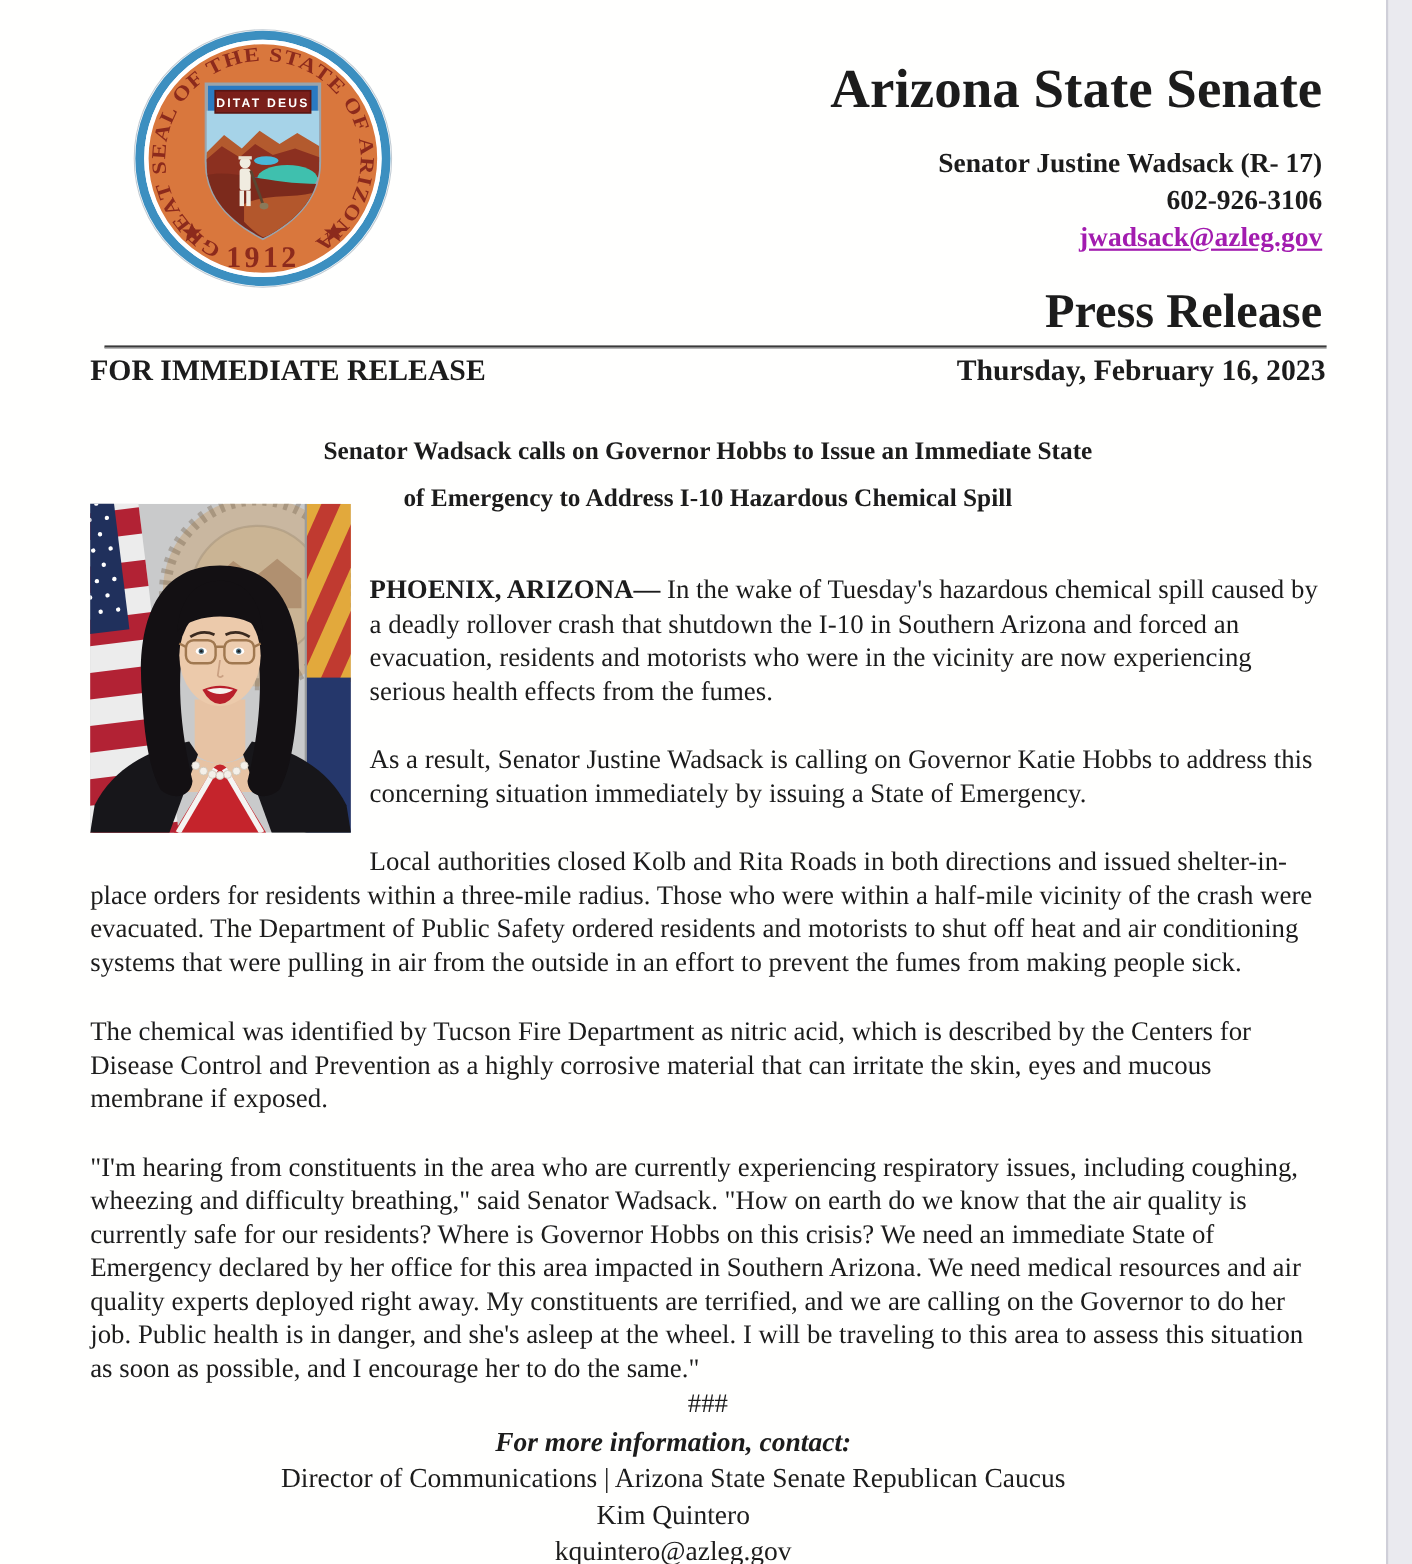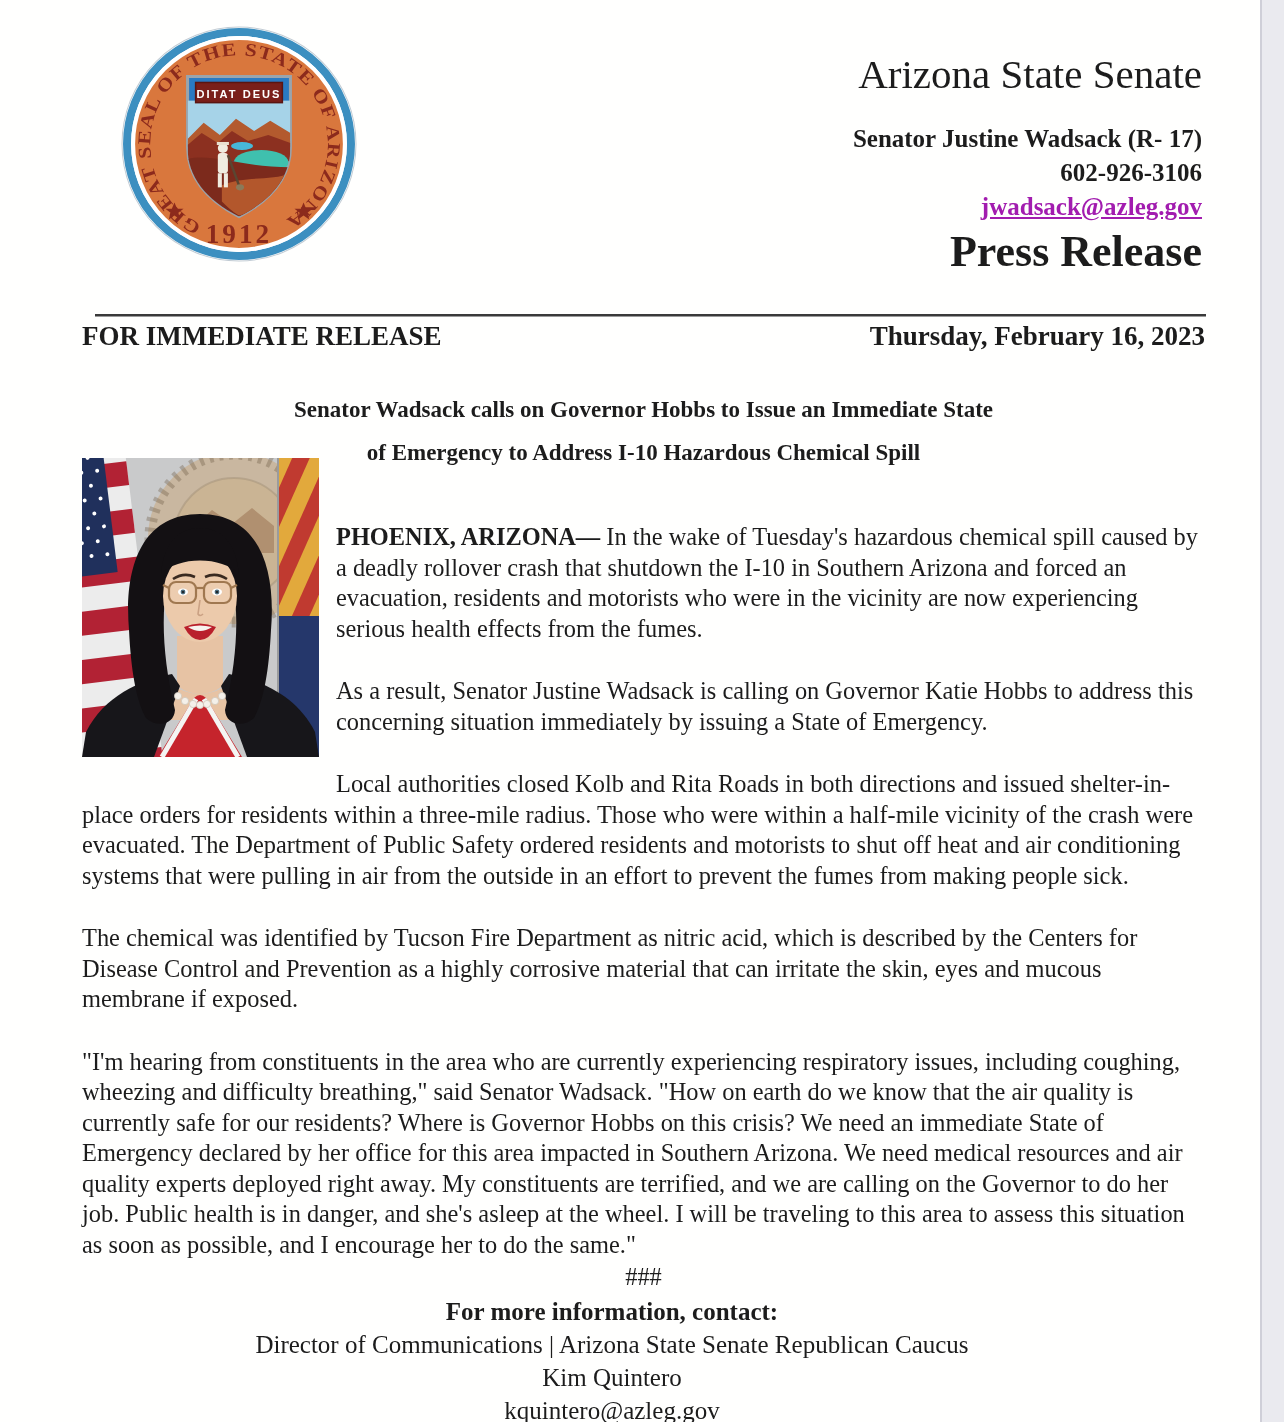--- a/index.html
+++ b/index.html
@@ -11,25 +11,25 @@
     font-family:"Liberation Serif", serif;
     color:#1c1c1c;
   }
   .edge-strip{
     position:absolute;top:0;right:0;bottom:0;width:22px;
     background:#eaeaef;border-left:2px solid #cfcfd8;
   }
   
   .seal-wrap{position:absolute;left:121px;top:26px;width:236px;height:236px;}
   .masthead-right{position:absolute;right:82px;top:52px;text-align:right;}
-  .org-title{font-size:41px;font-weight:normal;line-height:1.12;}
+  .org-title{font-size:50px;font-weight:bold;line-height:1.12;}
   .contact-block{margin-top:24px;font-size:25px;font-weight:bold;line-height:34px;}
   .contact-email a, .contact-email{color:#a21caf;}
   .contact-email{text-decoration:underline;cursor:pointer;}
-  .doc-type{margin-top:4px;font-size:44px;font-weight:bold;line-height:1.1;text-align:right;}
+  .doc-type{margin-top:25px;font-size:44px;font-weight:bold;line-height:1.1;text-align:right;}
   
   .rule{
     position:absolute;left:95px;right:78px;top:314px;height:0;
     border-top:2px solid #3a3a3a;box-shadow:0 1px 0 #9b9b9b;
   }
   .release-row{
     position:absolute;left:82px;right:79px;top:321px;
     display:flex;justify-content:space-between;
     font-size:27px;font-weight:bold;
   }
@@ -50,21 +50,21 @@
   .article p{margin:0;}
   .article p.p1{margin-top:64px;}
   .article p + p{margin-top:32px;}
   .lead-in{font-weight:bold;}
   .end-mark{text-align:center;margin-top:2px;}
   
   .footer{
     position:absolute;left:0;right:60px;top:1295px;
     text-align:center;font-size:25px;line-height:33px;
   }
-  .footer .f-head{font-weight:bold;}
+  .footer .f-head{font-weight:bold;font-style:italic;}
 </style>
 </head>
 <body>
 
 <div class="page">
 
   <div class="seal-wrap">
     <svg width="236" height="236" viewBox="0 0 234 234">
       <circle cx="117" cy="117" r="116" fill="#ffffff" stroke="#c2ccd4" stroke-width="1"></circle>
       <circle cx="117" cy="117" r="111" fill="none" stroke="#3c8fc0" stroke-width="8"></circle>

